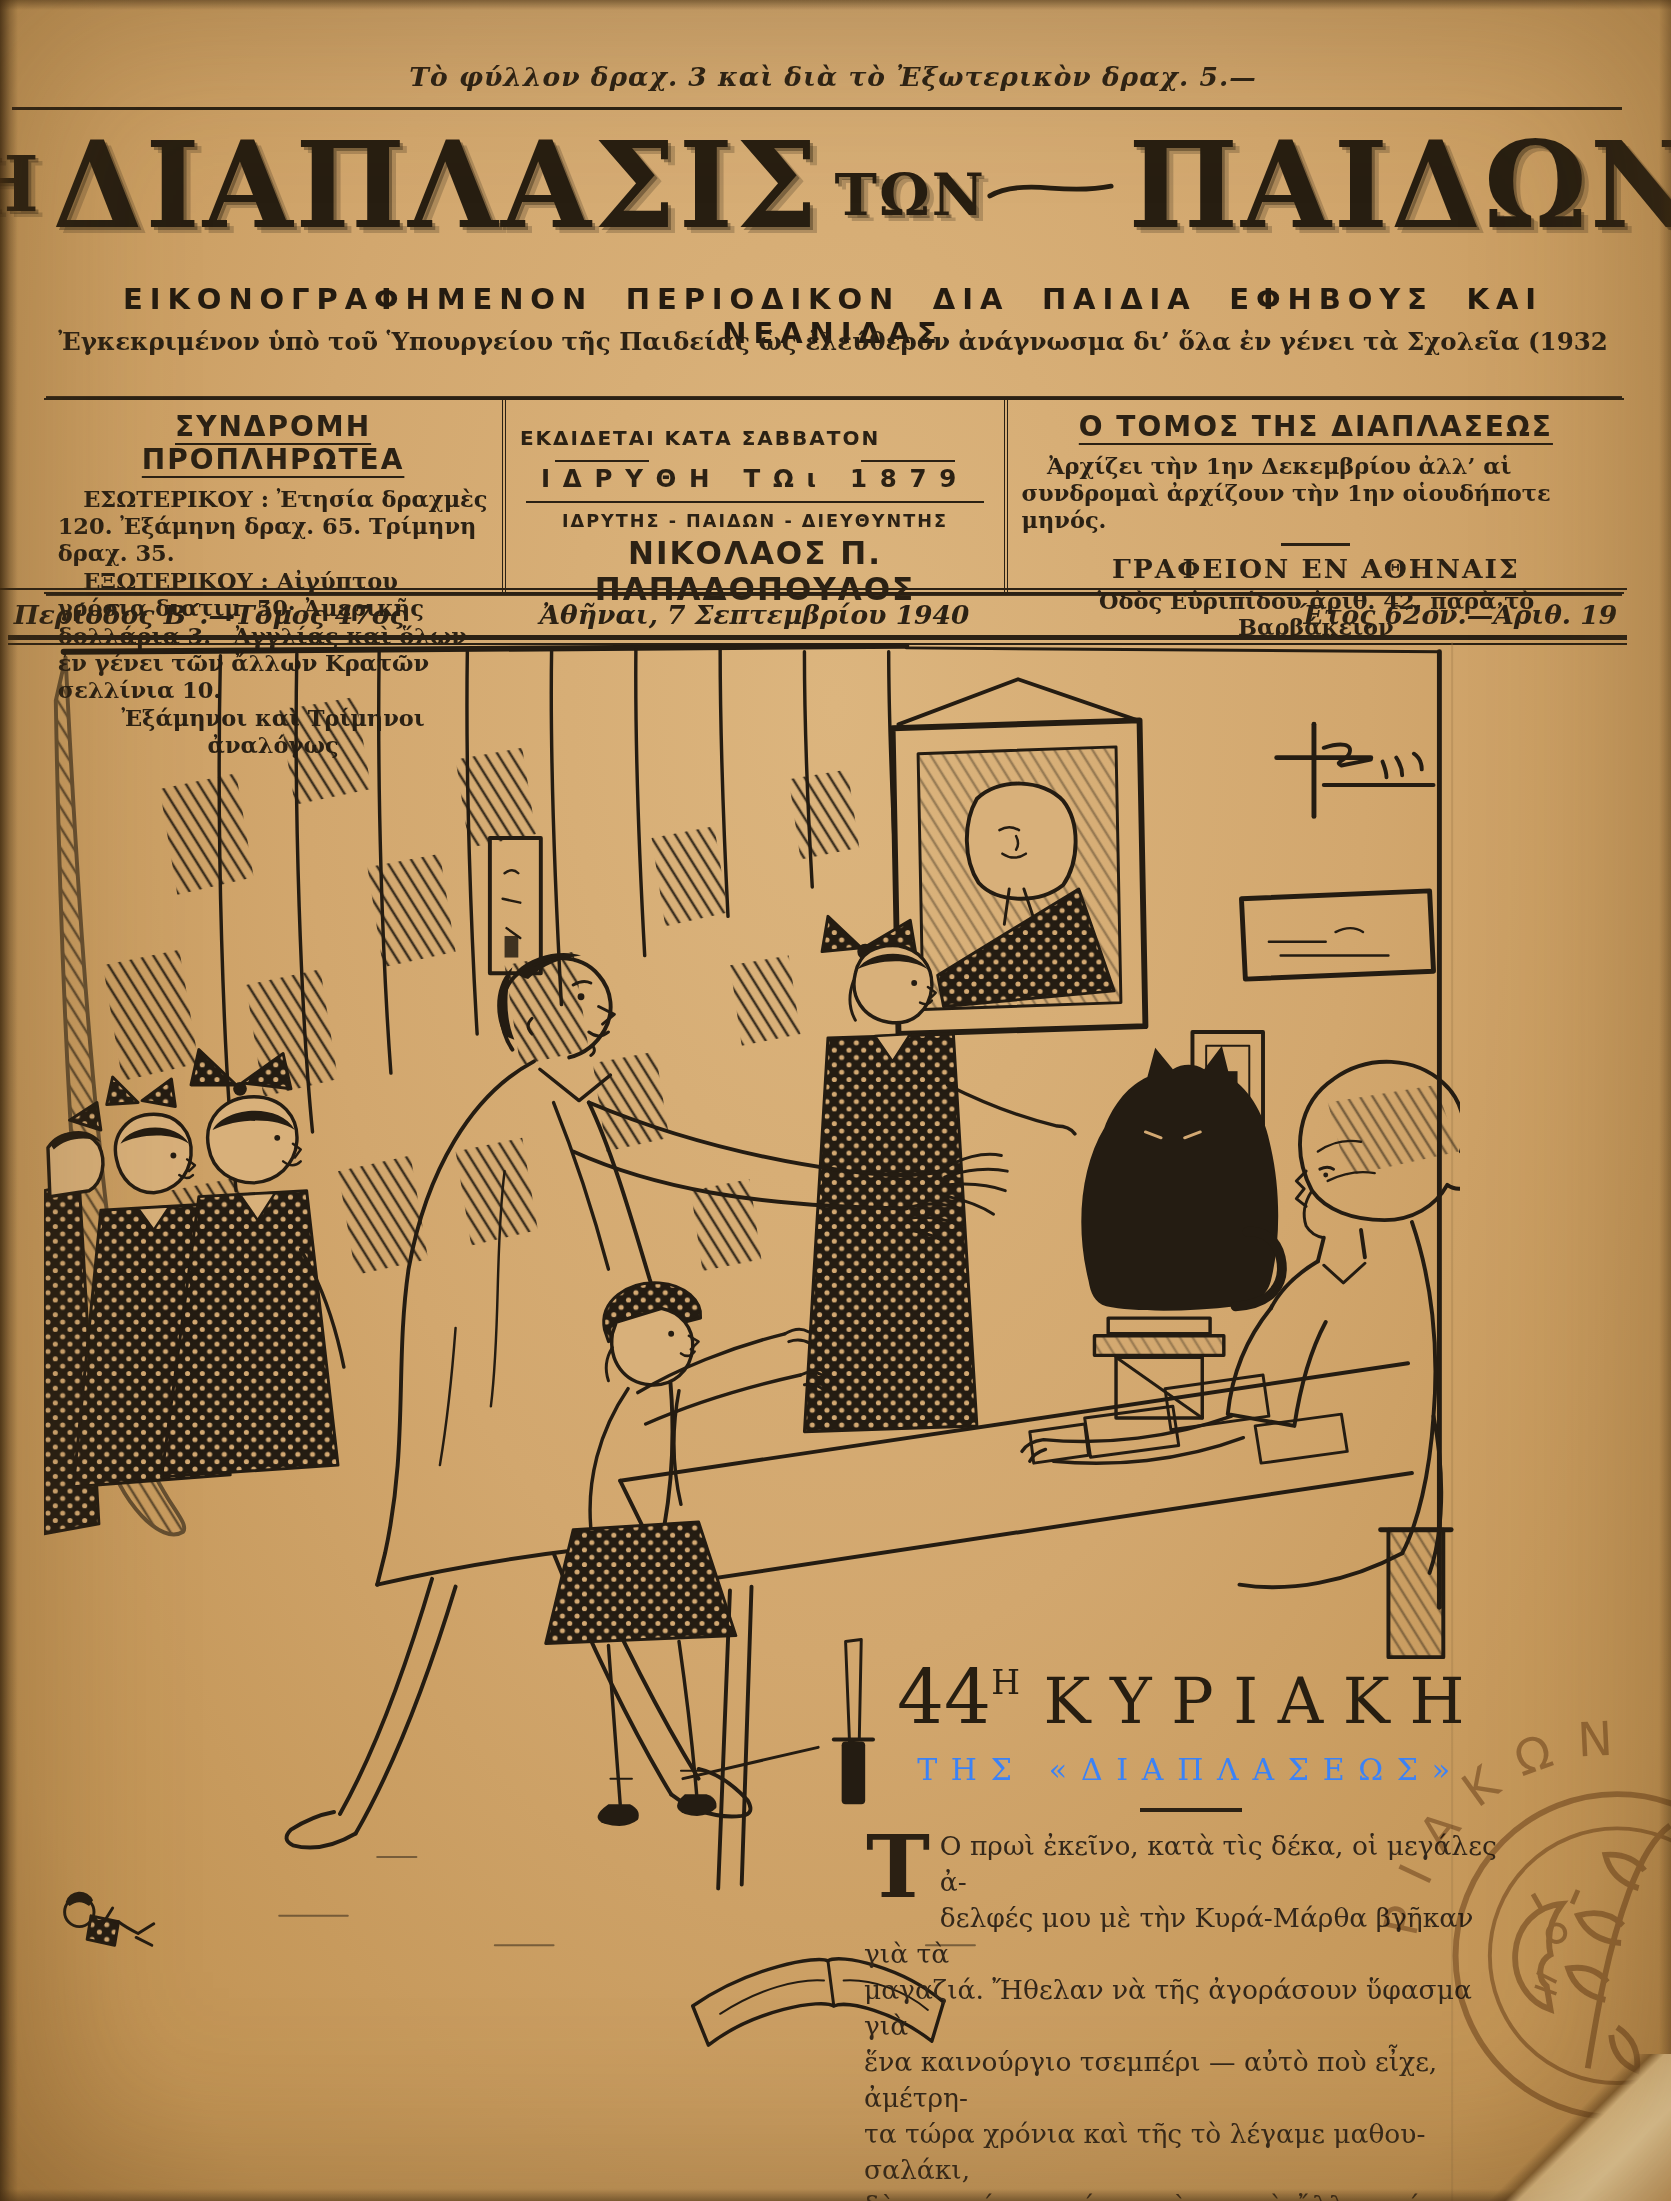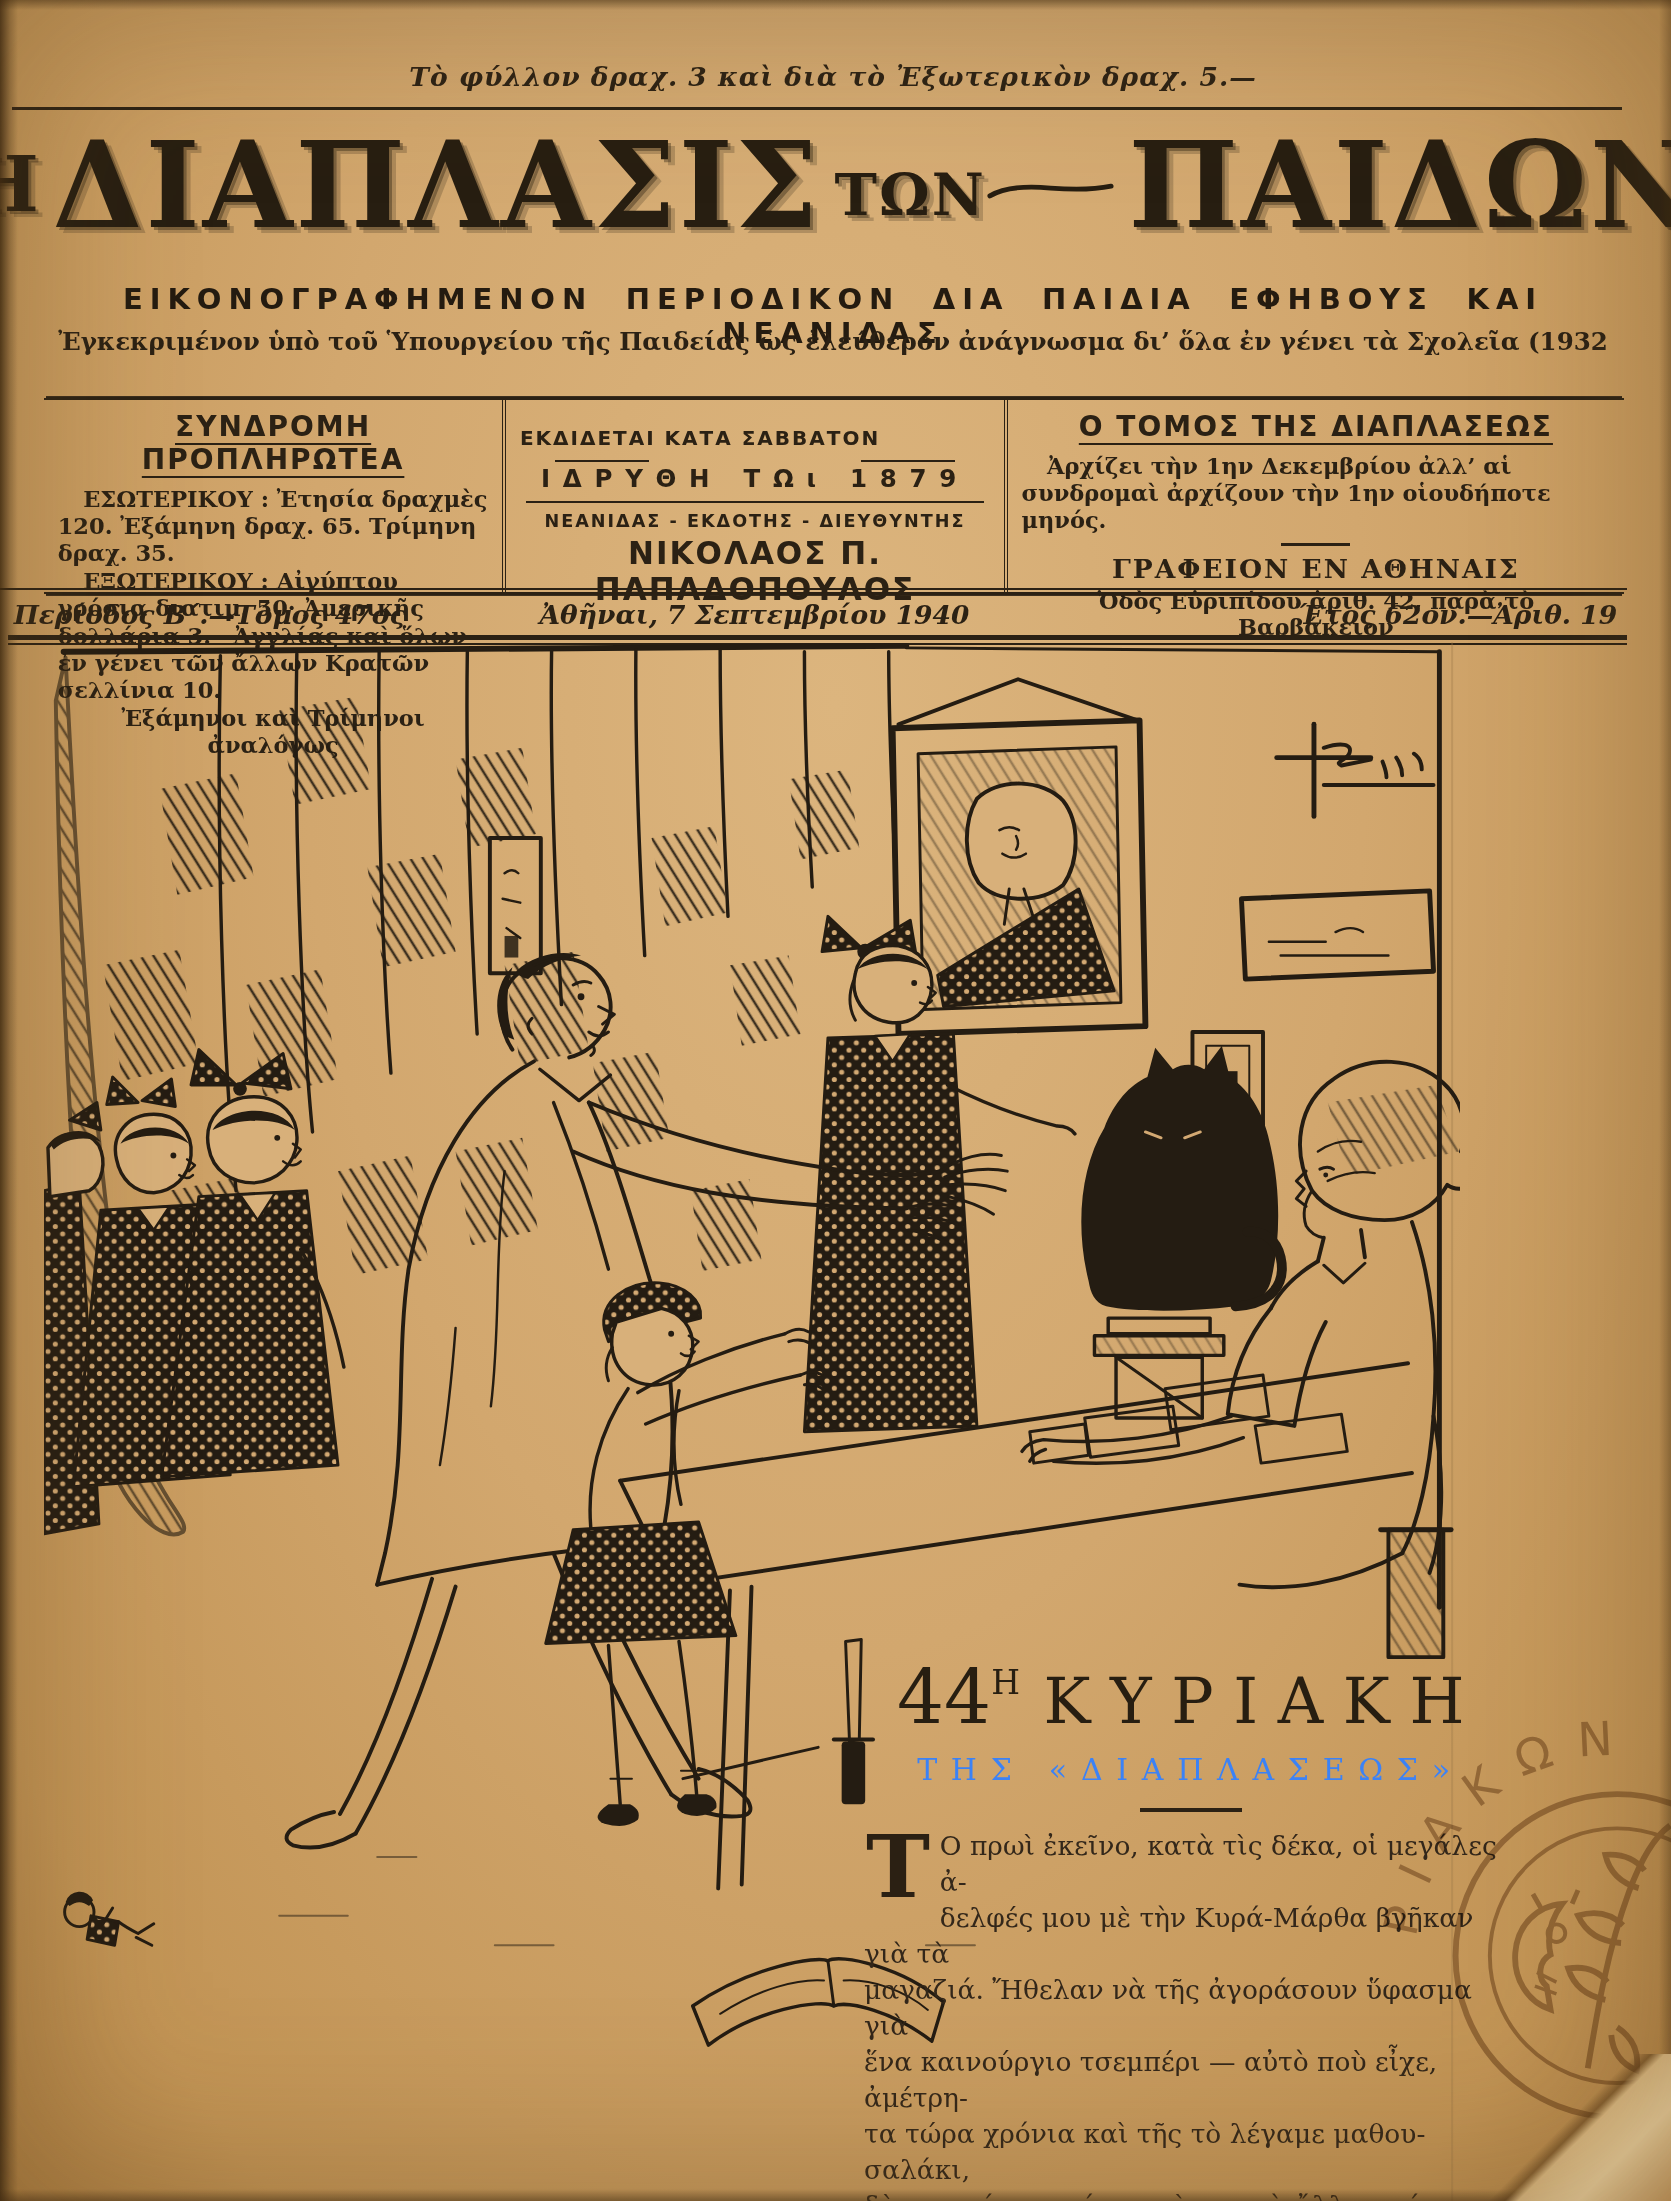--- a/index.html
+++ b/index.html
@@ -112,21 +112,21 @@
       <p class="boxtext center">Ἐξάμηνοι καὶ Τρίμηνοι ἀναλόγως</p>
     </div>
     <div class="col pub">
       <div class="l1">ΕΚΔΙΔΕΤΑΙ ΚΑΤΑ ΣΑΒΒΑΤΟΝ</div>
       <div class="shortrules">
           <div></div>
           <div></div>
         </div>
       <div class="founded">ΙΔΡΥΘΗ ΤΩι 1879</div>
       <div class="longrule"></div>
-      <div class="founder-title">ΝΕΑΝΙΔΑΣ - ΕΚΔΟΤΗΣ - ΔΙΕΥΘΥΝΤΗΣ</div>
+      <div class="founder-title">ΙΔΡΥΤΗΣ - ΠΑΙΔΩΝ - ΔΙΕΥΘΥΝΤΗΣ</div>
       <div class="founder-name">ΝΙΚΟΛΑΟΣ Π. ΠΑΠΑΔΟΠΟΥΛΟΣ</div>
     </div>
     <div class="col vol">
       <div class="boxtitle">Ο ΤΟΜΟΣ ΤΗΣ ΔΙΑΠΛΑΣΕΩΣ</div>
       <p class="boxtext">Ἀρχίζει τὴν 1ην Δεκεμβρίου ἀλλ’ αἱ συνδρομαὶ ἀρχίζουν τὴν 1ην οἱουδήποτε μηνός.</p>
       <div class="centerrule"></div>
       <div class="office">ΓΡΑΦΕΙΟΝ ΕΝ ΑΘΗΝΑΙΣ</div>
       <div class="address">Ὁδὸς Εὐριπίδου ἀριθ. 42, παρὰ τὸ Βαρβάκειον</div>
     </div>
   </div>

